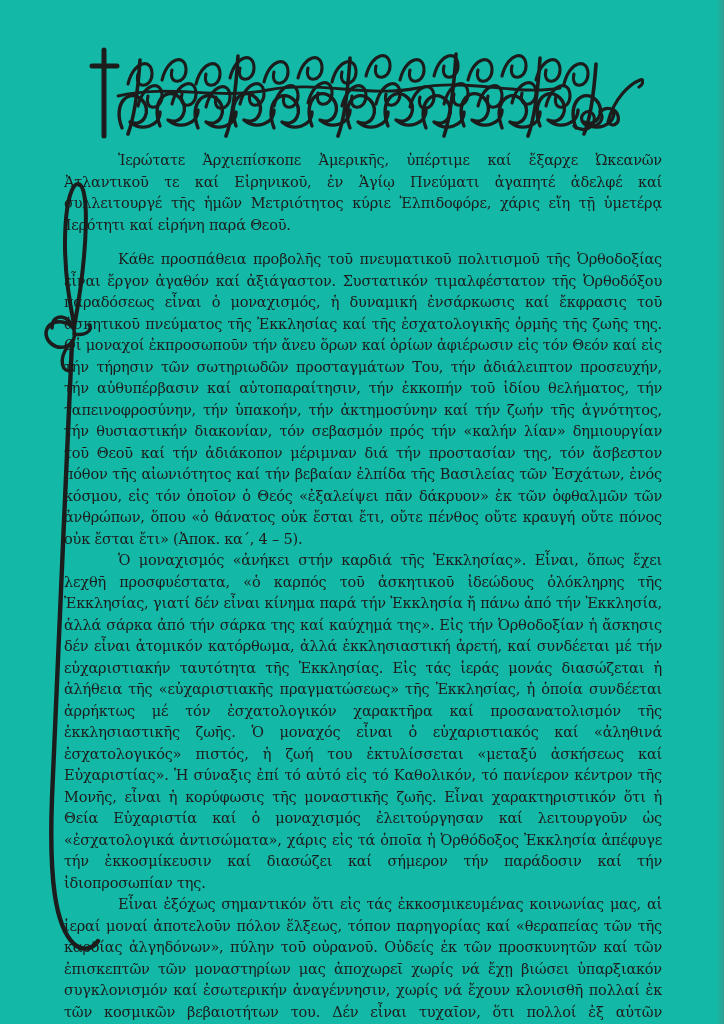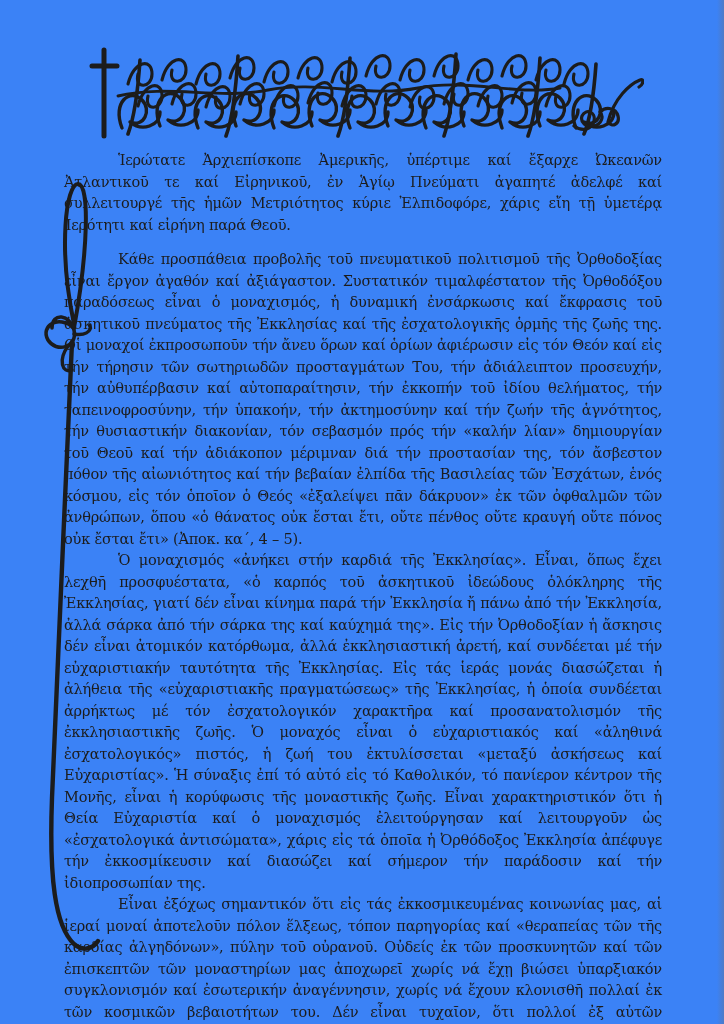--- a/index.html
+++ b/index.html
@@ -11,21 +11,21 @@
     height: 1024px;
     position: relative;
     background: #ffffff;
     overflow: hidden;
     font-family: "DejaVu Serif", serif;
     color: #1c1c1c;
   }
   .page {
     position: absolute;
     inset: 0;
-    background: #3b82f6;
+    background: #14b8a6;
   }
   
   .monogram {
     position: absolute;
     top: 40px;
     left: 88px;
     width: 556px;
     height: 104px;
   }
   

